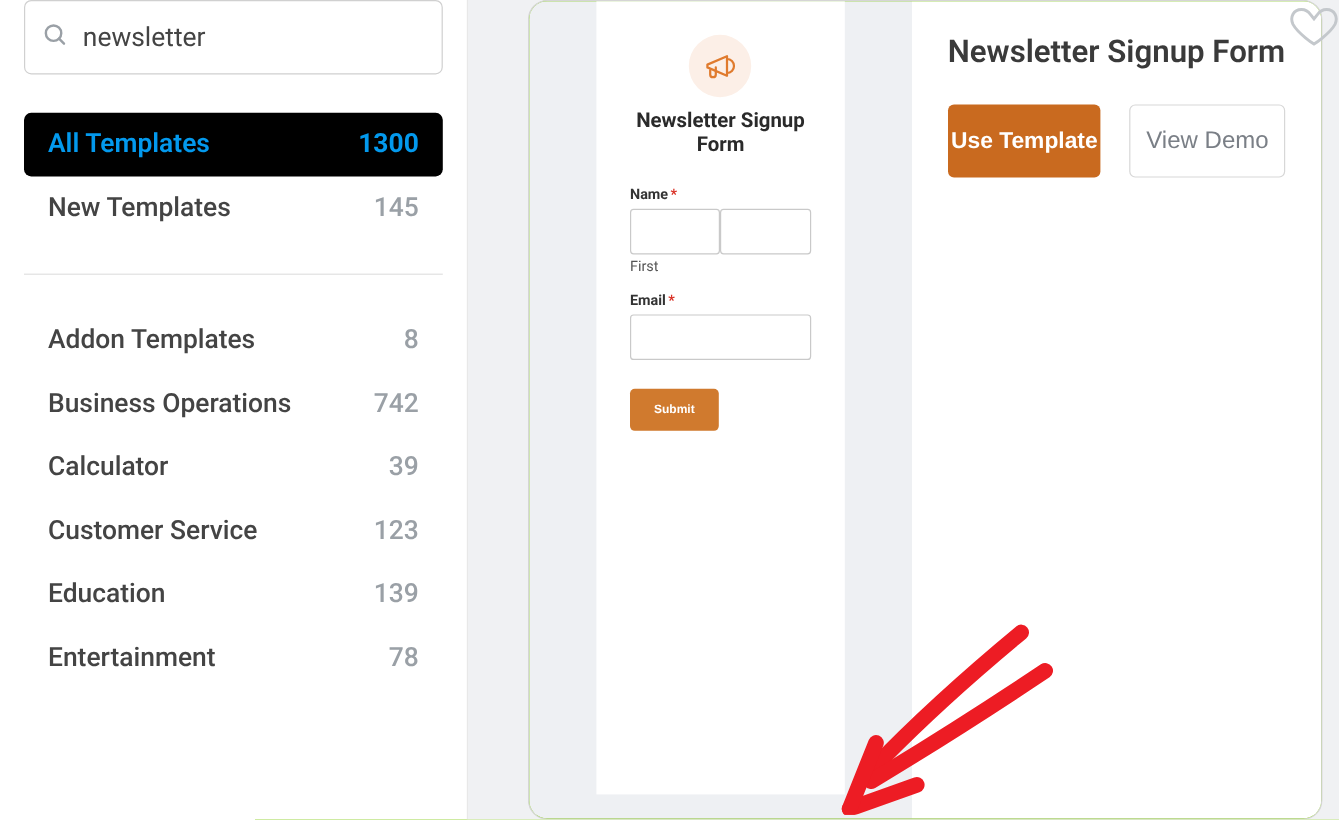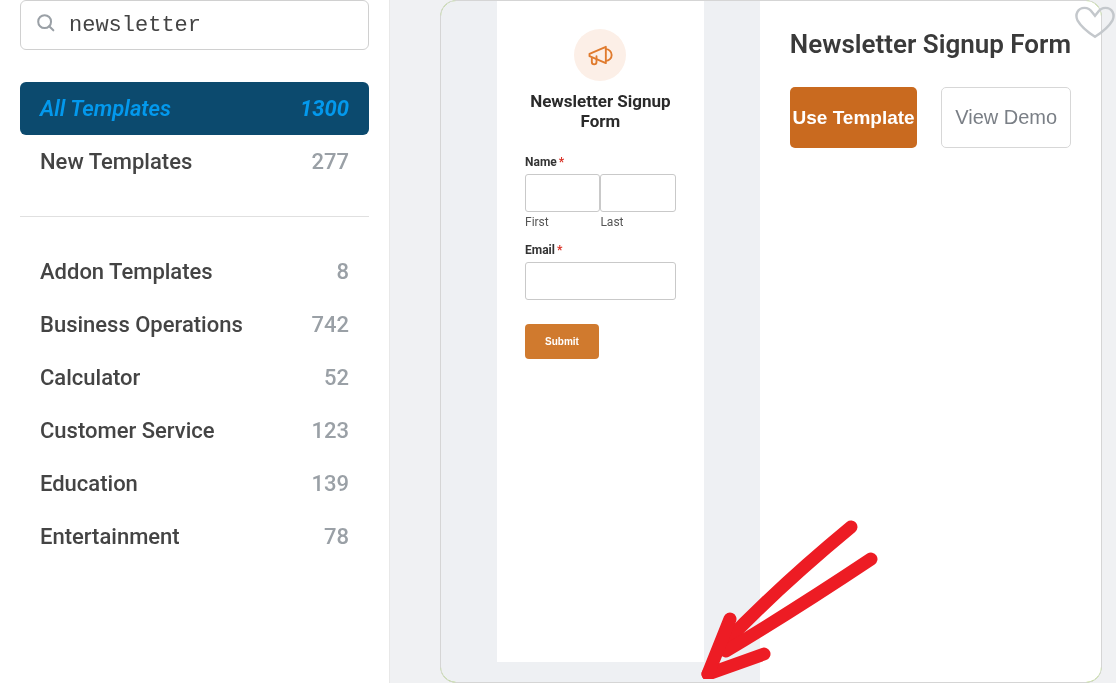--- a/index.html
+++ b/index.html
@@ -21,22 +21,21 @@
       height: 100%;
       overflow: hidden;
     }
     .search-box {
       display: flex;
       align-items: center;
       border: 1px solid #d0d0d0;
       border-radius: 6px;
       padding: 8px 14px;
       margin-bottom: 32px;
-      height: 50px;
-      font-family: Liberation Mono, monospace;
+      height: 62px;
     }
     .search-box svg { flex-shrink: 0; }
     .search-input {
       border: none;
       outline: none;
       font-size: 22px;
       color: #444;
       margin-left: 12px;
       width: 100%;
       font-family: inherit;
@@ -47,23 +46,22 @@
       justify-content: space-between;
       align-items: center;
       padding: 14px 20px;
       border-radius: 6px;
       font-size: 22px;
       font-weight: 500;
       color: #444;
       cursor: pointer;
     }
     .cat-item.active {
-      background: #0c4a6e;
+      background: #000000;
       color: #0399ed;
-      font-style: italic;
     }
     .cat-item .count { color: #9aa0a6; font-weight: 500; }
     .cat-item.active .count { color: #0399ed; font-weight: 700; }
     .cat-item.active .cat-label { font-weight: 600; }
     .divider {
       border: none;
       border-top: 1px solid #e0e0e0;
       margin: 28px 0;
     }
 
@@ -208,38 +206,38 @@
     <input class="search-input" type="text" value="newsletter" style="">
   </div>
 
   <ul class="cat-list">
     <li class="cat-item active">
       <span class="cat-label">All Templates</span>
       <span class="count">1300</span>
     </li>
     <li class="cat-item">
       <span class="cat-label">New Templates</span>
-      <span class="count">277</span>
+      <span class="count">145</span>
     </li>
   </ul>
 
   <hr class="divider">
 
   <ul class="cat-list">
     <li class="cat-item">
       <span class="cat-label">Addon Templates</span>
       <span class="count">8</span>
     </li>
     <li class="cat-item">
       <span class="cat-label">Business Operations</span>
       <span class="count">742</span>
     </li>
     <li class="cat-item">
       <span class="cat-label">Calculator</span>
-      <span class="count">52</span>
+      <span class="count">39</span>
     </li>
     <li class="cat-item">
       <span class="cat-label">Customer Service</span>
       <span class="count">123</span>
     </li>
     <li class="cat-item">
       <span class="cat-label">Education</span>
       <span class="count">139</span>
     </li>
     <li class="cat-item">
@@ -271,21 +269,20 @@
 
         <div class="form-row">
           <span class="form-label"><span>Name</span><span class="req">*</span></span>
           <div class="name-fields">
             <div class="name-col">
               <input class="text-input" type="text" style="">
               <span class="sublabel">First</span>
             </div>
             <div class="name-col">
               <input class="text-input" type="text" style="">
-              <span class="sublabel">Last</span>
             </div>
           </div>
         </div>
 
         <div class="form-row">
           <span class="form-label"><span>Email</span><span class="req">*</span></span>
           <input class="text-input" type="text" style="">
         </div>
 
         <button class="submit-btn">Submit</button>

